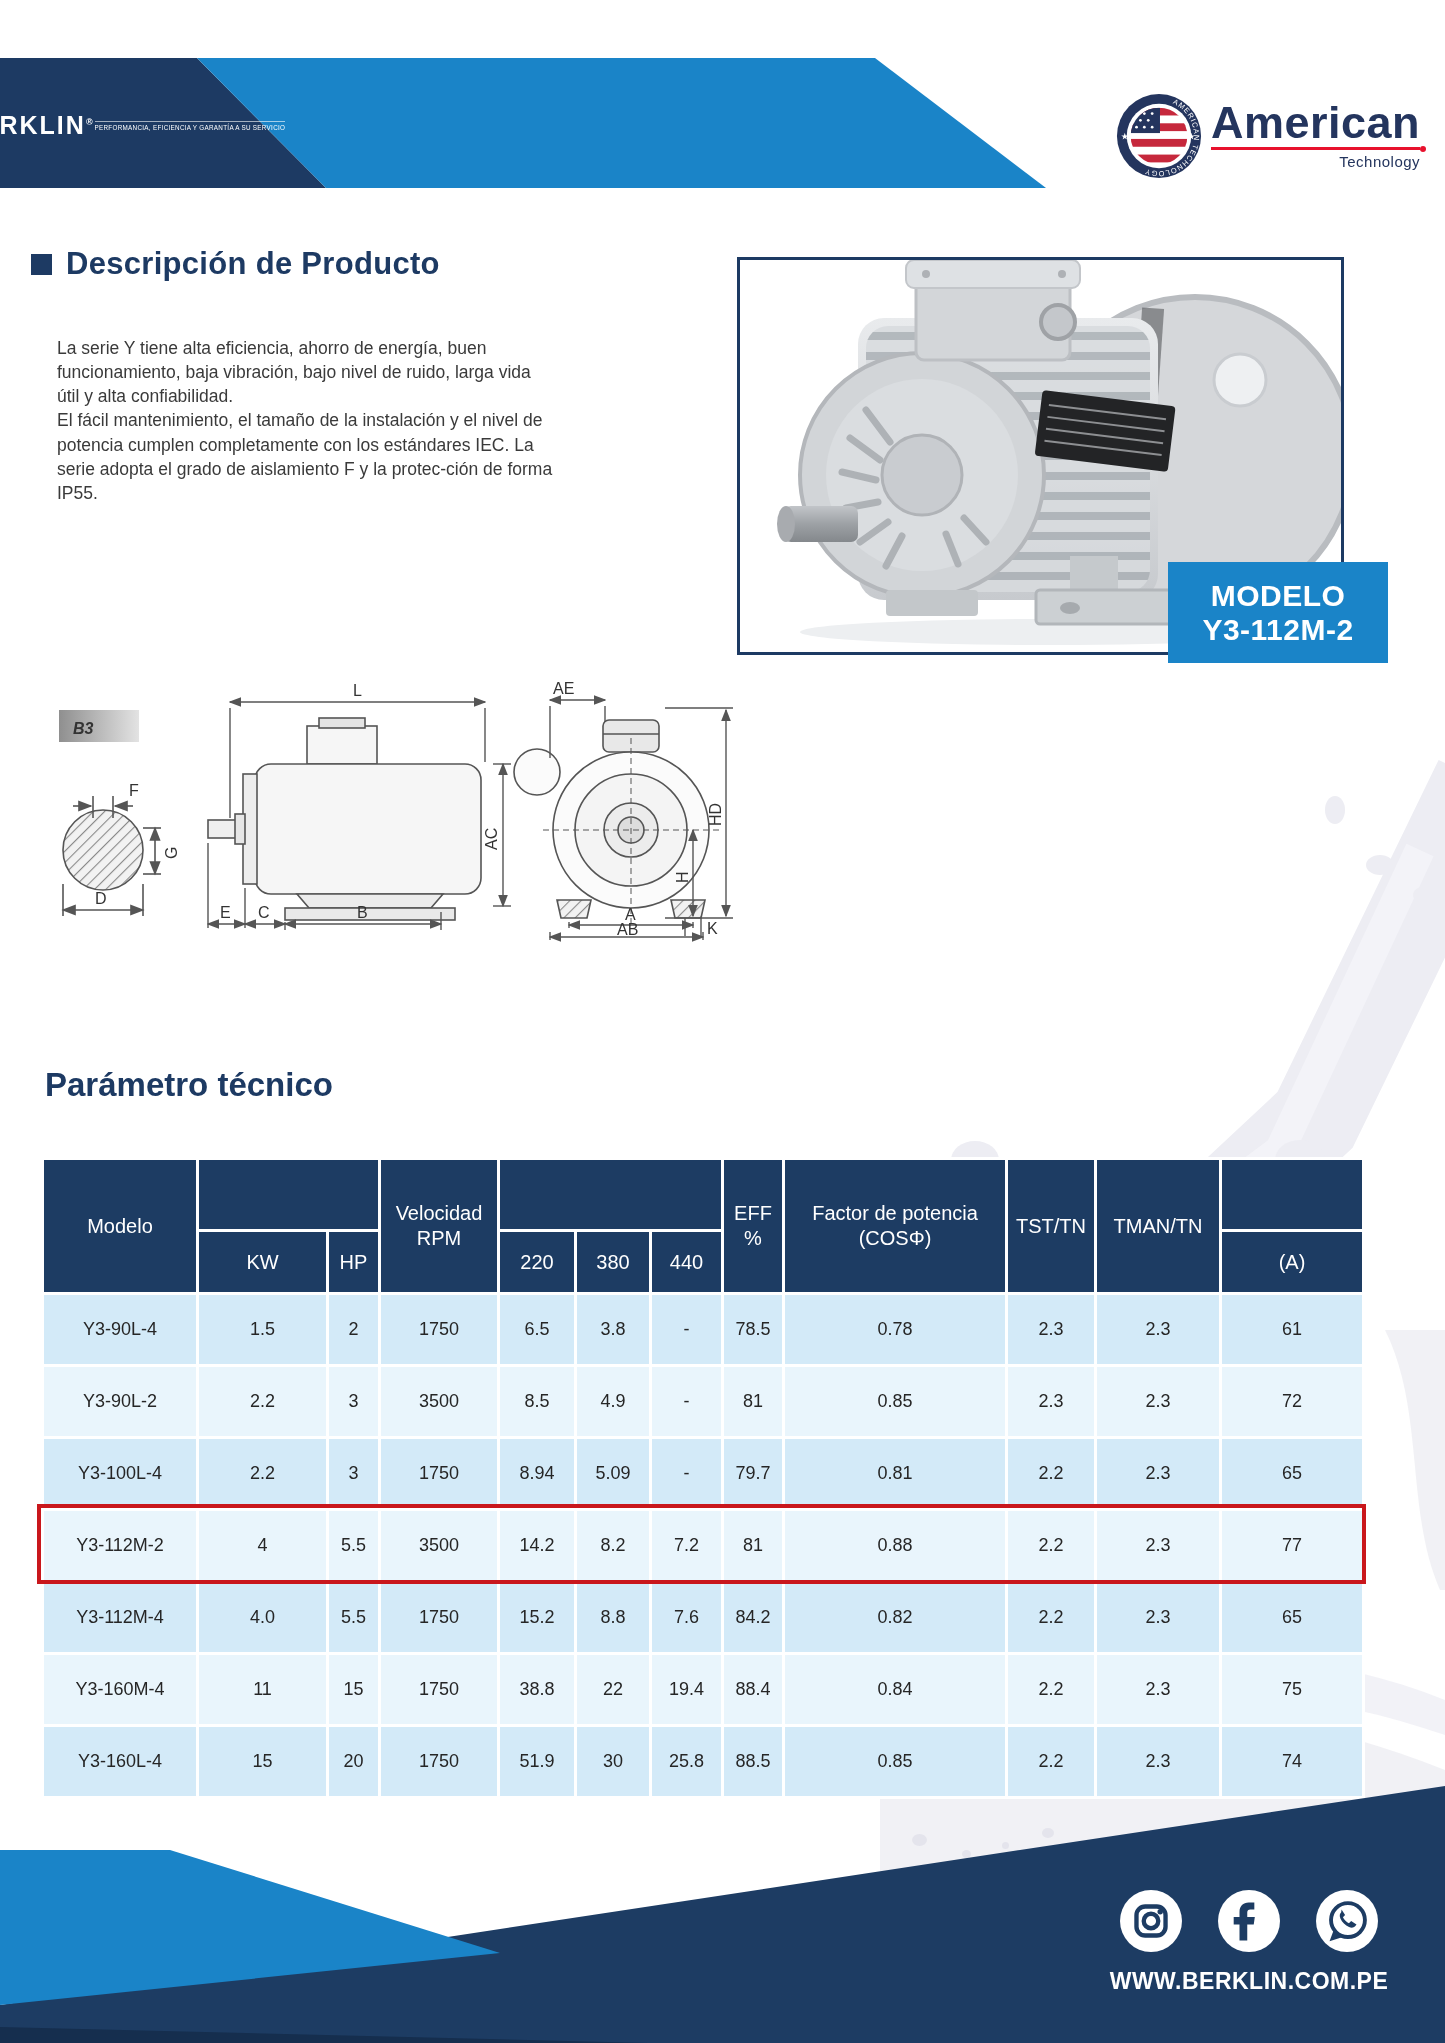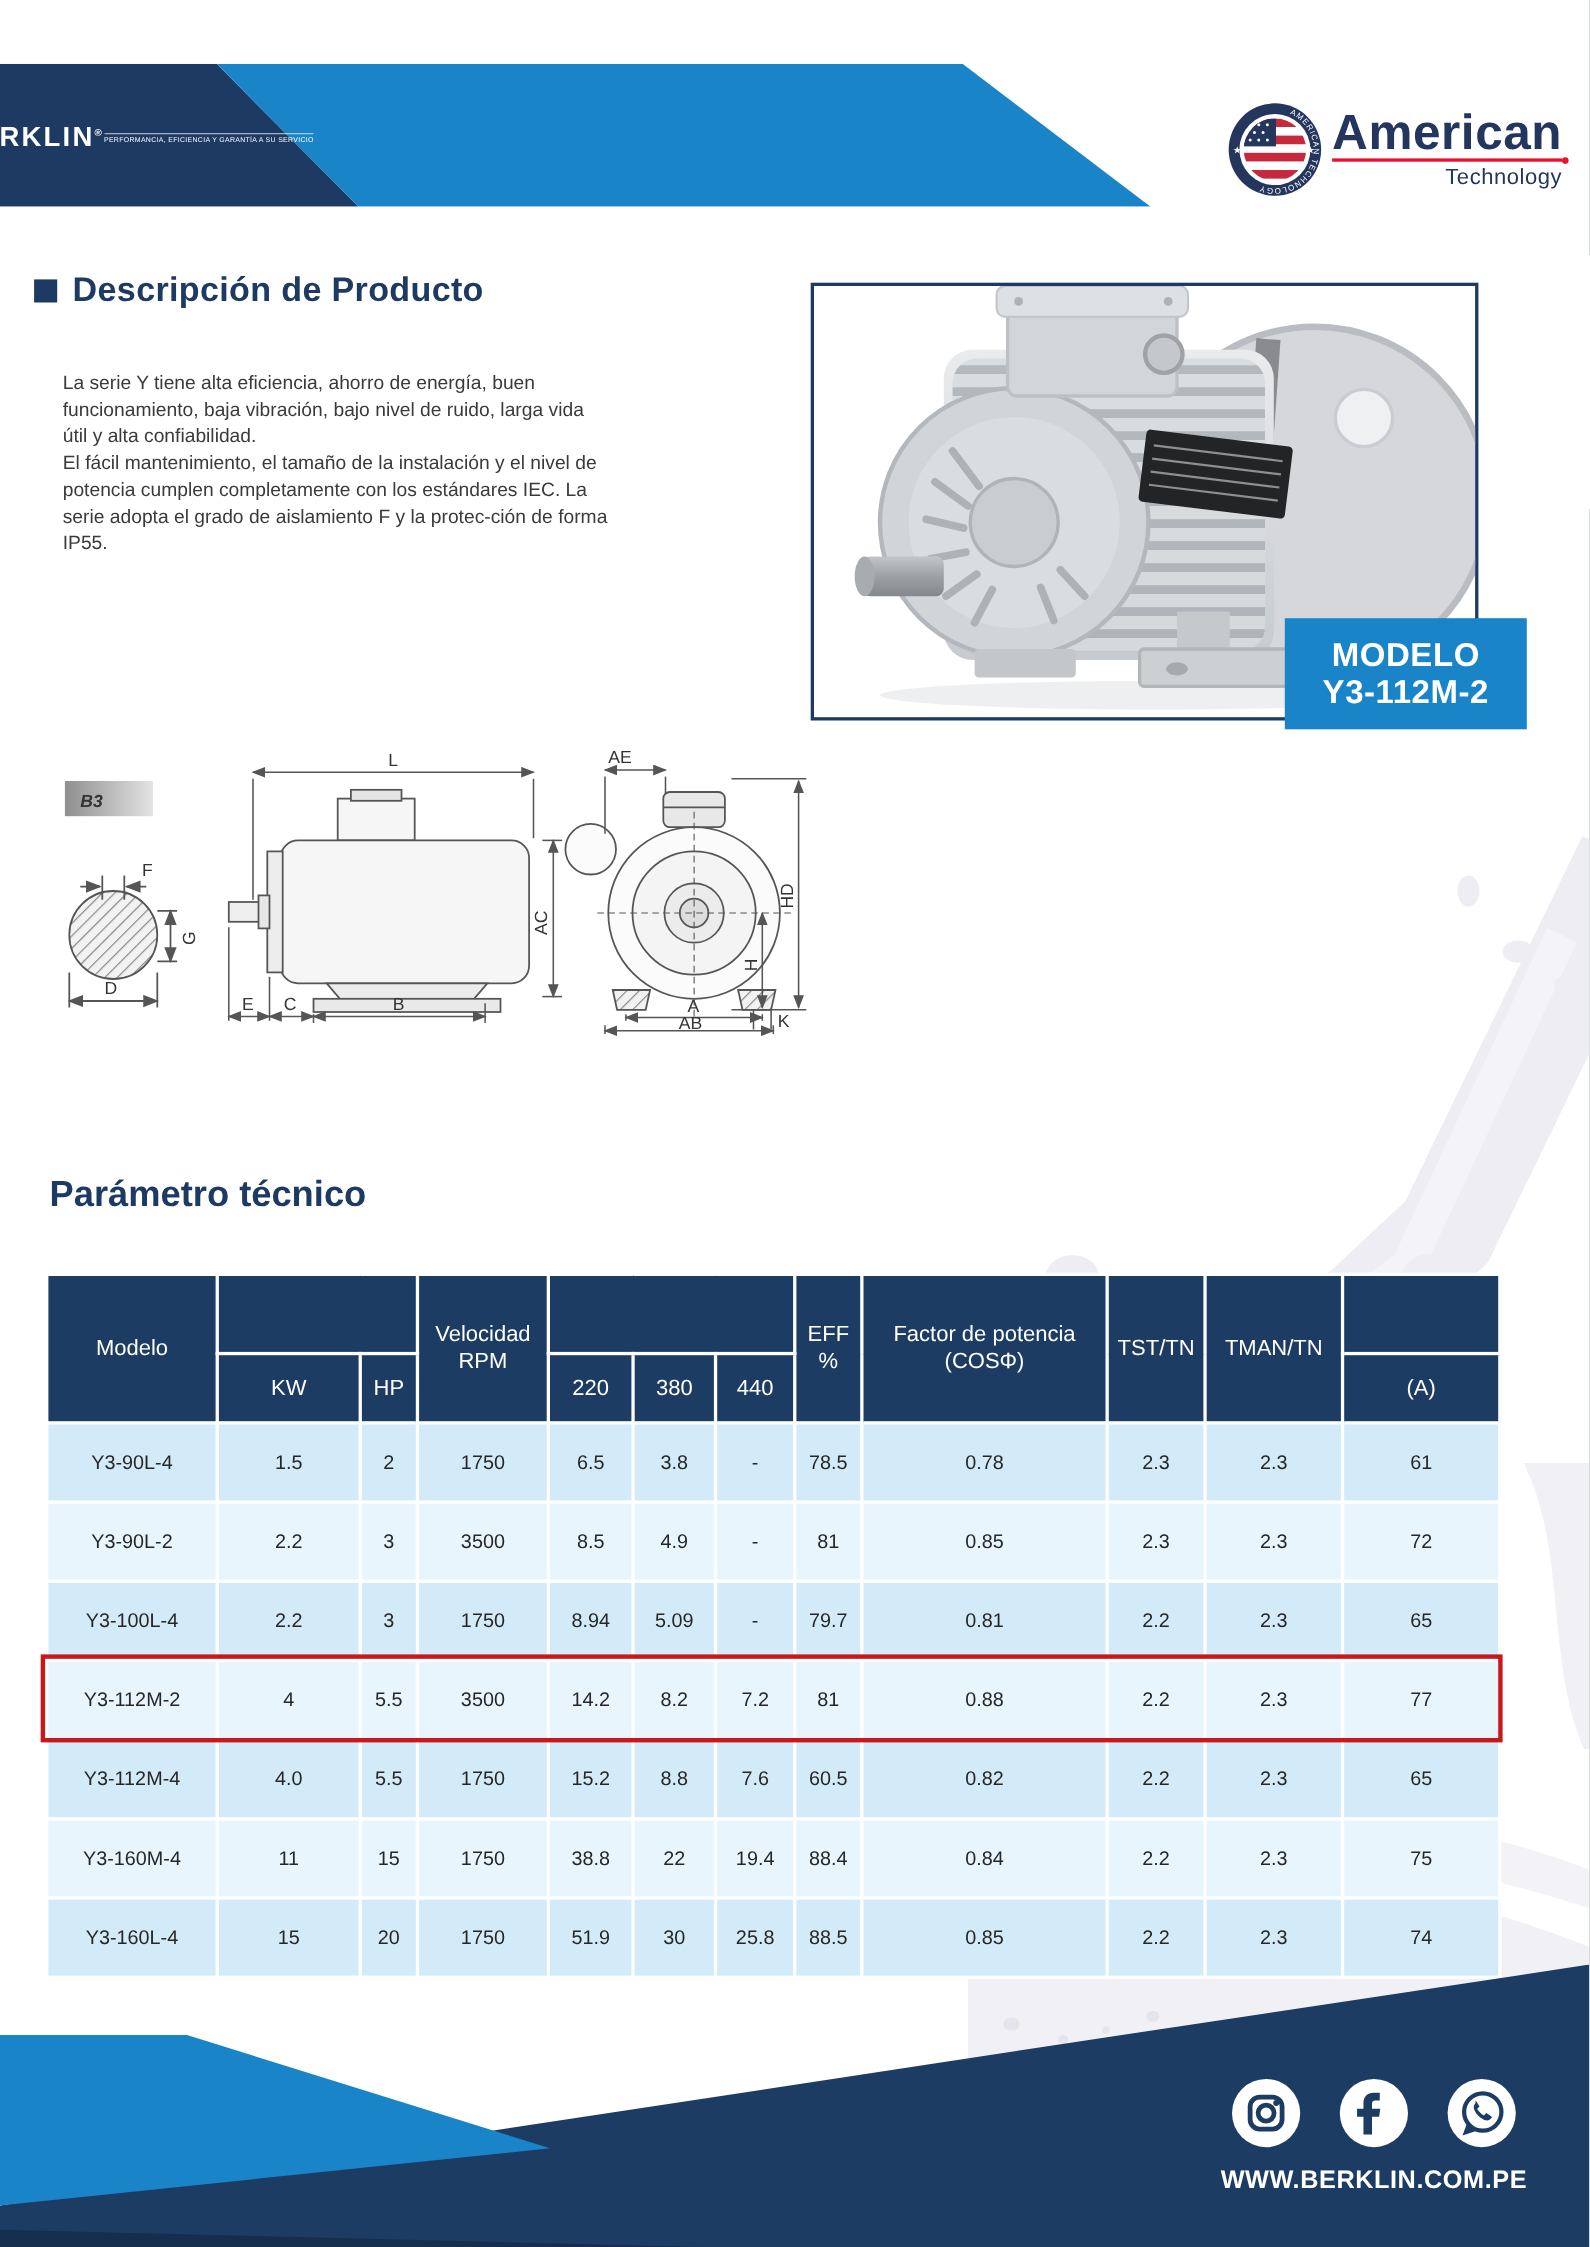--- a/index.html
+++ b/index.html
@@ -22,21 +22,21 @@
   .brand-tagline { color:#fff; font-size:6.3px; letter-spacing:.3px; margin-top:3px; white-space:nowrap;
     border-top:1px solid rgba(255,255,255,.6); padding-top:2px; }
   .banner-title { position:absolute; left:315px; top:50%; transform:translateY(-50%);
     color:#fff; font-weight:bold; font-size:28px; line-height:1.18; letter-spacing:.5px; }
 
   .partner { position:absolute; left:1115px; top:92px; display:flex; align-items:center; gap:8px; z-index:3; }
   .partner-words { display:flex; flex-direction:column; align-items:flex-end; }
   .partner-name { color:#24355e; font-size:45px; font-weight:bold; line-height:.95; letter-spacing:.5px; }
   .partner-rule { width:100%; height:3px; background:#e8112d; margin-top:2px; position:relative; }
   .partner-rule::after { content:""; position:absolute; right:-6px; top:-1px; width:6px; height:6px; border-radius:50%; background:#e8112d; }
-  .partner-sub { color:#24355e; font-size:20px; margin-top:3px; letter-spacing:.5px; }
+  .partner-sub { color:#24355e; font-size:15px; margin-top:3px; letter-spacing:.5px; }
 
   
   .desc-heading { position:absolute; left:31px; top:246px; display:flex; align-items:center; gap:14px; z-index:2; }
   .desc-bullet { width:21px; height:21px; background:#1d3a63; }
   .desc-title { color:#1d3a63; font-size:31px; font-weight:bold; letter-spacing:.3px; }
   .desc-text { position:absolute; left:57px; top:336px; width:500px; color:#3a3a3a;
     font-size:17.5px; line-height:1.38; z-index:2; }
 
   
   .product-box { position:absolute; left:737px; top:257px; width:607px; height:398px;
@@ -462,21 +462,21 @@
           <td>77</td>
         </tr>
         <tr class="body-row row-dark">
           <td>Y3-112M-4</td>
           <td>4.0</td>
           <td>5.5</td>
           <td>1750</td>
           <td>15.2</td>
           <td>8.8</td>
           <td>7.6</td>
-          <td>60.5</td>
+          <td>84.2</td>
           <td>0.82</td>
           <td>2.2</td>
           <td>2.3</td>
           <td>65</td>
         </tr>
         <tr class="body-row row-light">
           <td>Y3-160M-4</td>
           <td>11</td>
           <td>15</td>
           <td>1750</td>

